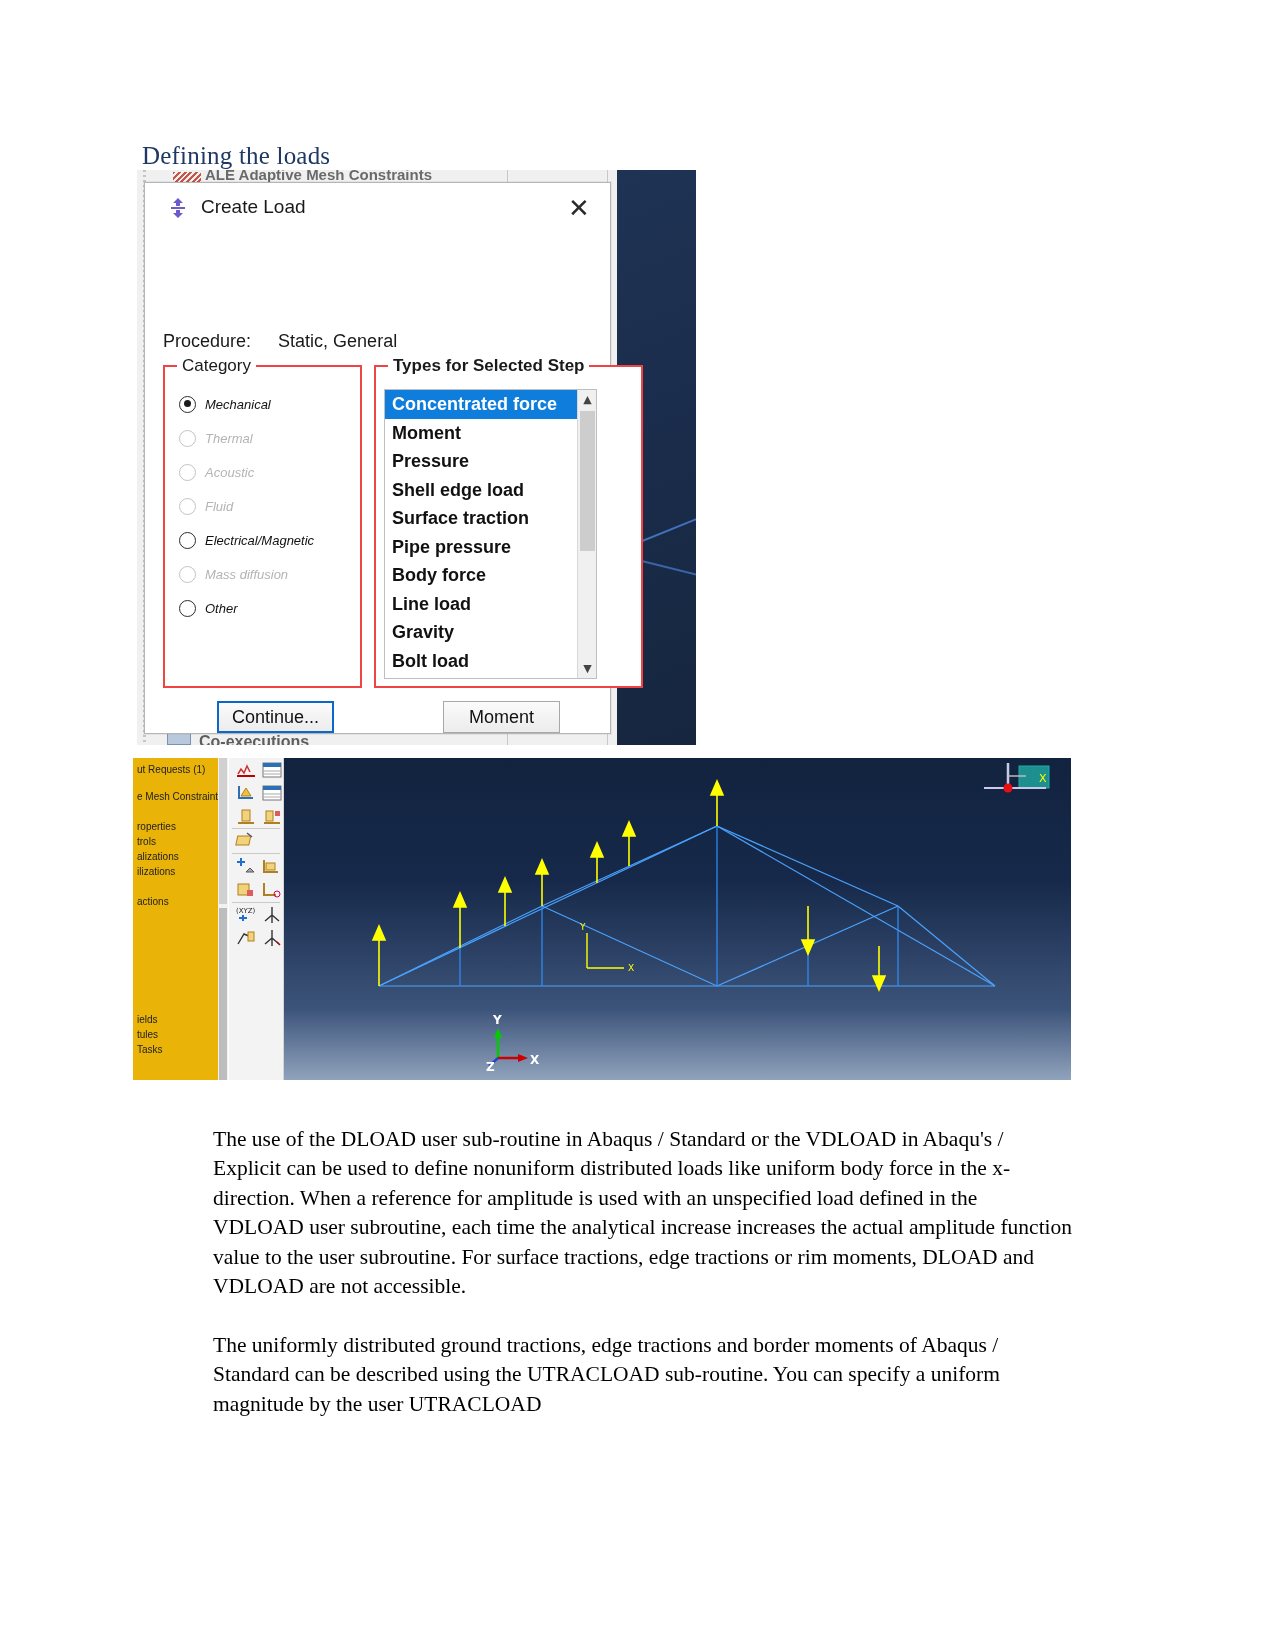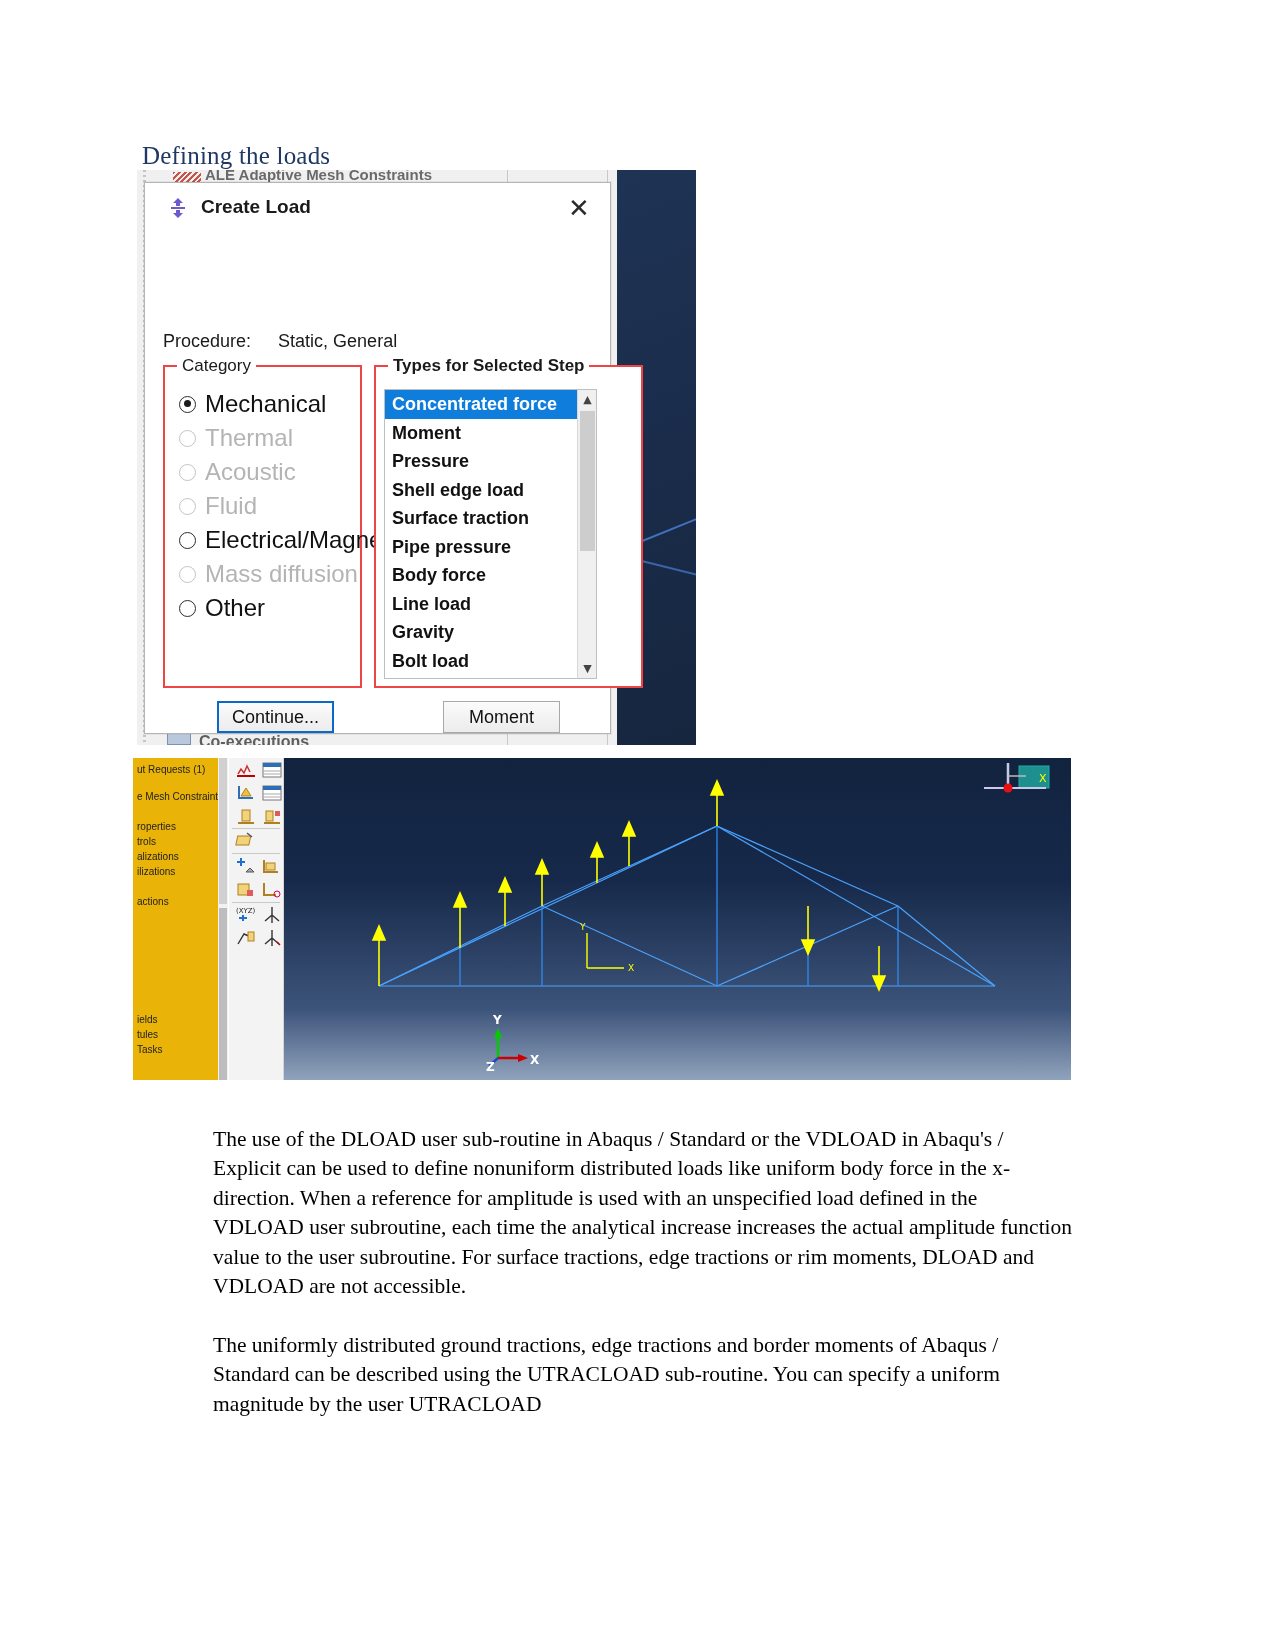--- a/index.html
+++ b/index.html
@@ -91,21 +91,21 @@
     font-family:"Liberation Sans", sans-serif;
   }
   .dlg-titlebar {
     position:relative; height:50px; background:#ffffff;
   }
   .dlg-icon {
     position:absolute; left:22px; top:14px; width:22px; height:22px;
   }
   .dlg-title {
     position:absolute; left:56px; top:13px;
-    font-size:19px; color:#1a1a1a;font-weight:bold;
+    font-size:19px; color:#1a1a1a;
   }
   .dlg-close {
     position:absolute; right:16px; top:10px;
     width:30px; height:30px;
     display:flex; align-items:center; justify-content:center;
     font-size:26px; color:#2b2b2b; line-height:1; cursor:pointer;
     font-family:"DejaVu Sans", sans-serif; font-weight:300;
   }
 
   .row-name {
@@ -180,21 +180,21 @@
   .radio {
     width:17px; height:17px; border-radius:50%;
     border:1.6px solid #2b2b2b; background:#fff;
     position:relative; flex:0 0 auto; margin-right:9px;
   }
   .radio.checked::after {
     content:""; position:absolute; left:3.5px; top:3.5px;
     width:7px; height:7px; border-radius:50%; background:#1a1a1a;
   }
   .radio.dim { border-color:#c3c3c3; }
-  .radio-label { font-size:24px; color:#111; }
+  .radio-label { font-size:13px; color:#111;font-style:italic; }
   .radio-label.dim { color:#b4b4b4; }
 
   
   .typ-list {
     position:absolute; left:8px; top:22px; width:213px; height:290px;
     border:1px solid #bfbfbf; background:#fff; overflow:hidden;
   }
   .typ-item {
     height:28.5px; line-height:28.5px; padding-left:7px;
     font-size:18px; color:#111;

